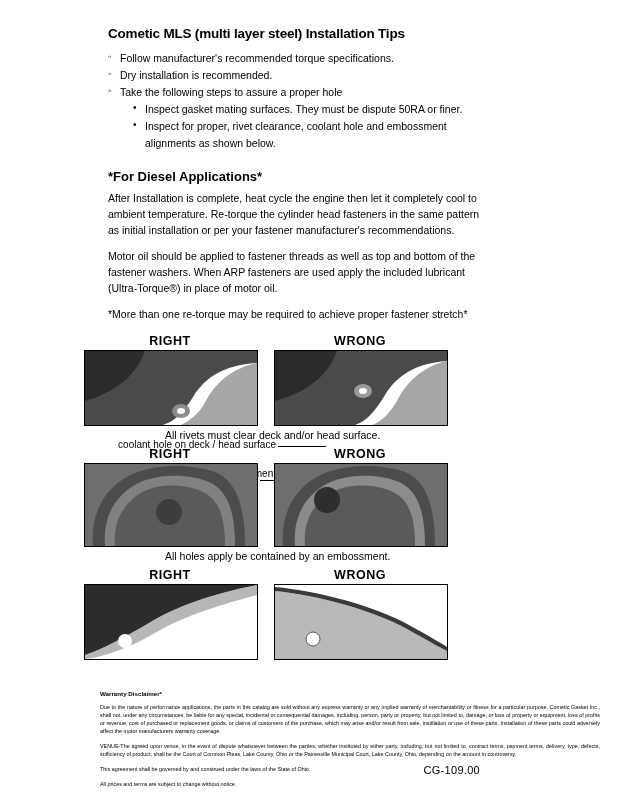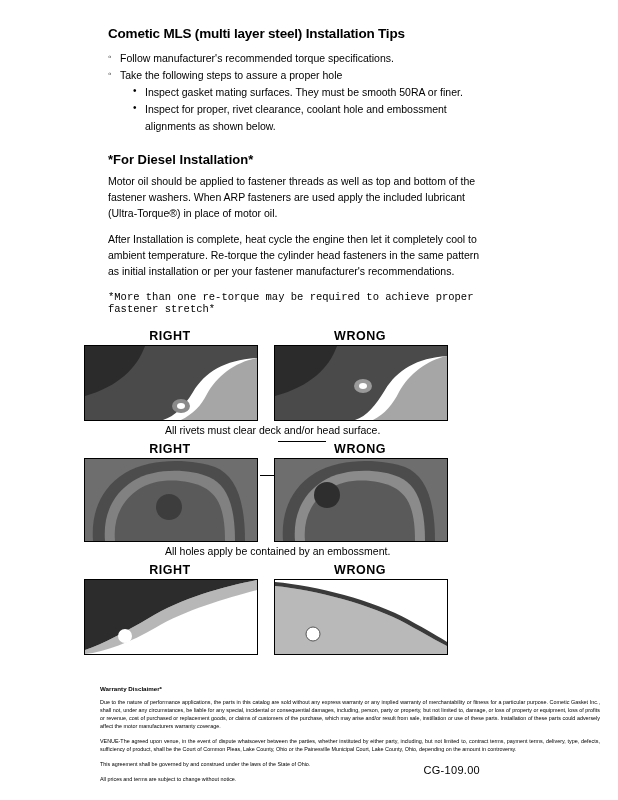--- a/index.html
+++ b/index.html
@@ -69,21 +69,20 @@
   }
   p.para {
     font-size: 10.5px;
     line-height: 1.5;
     margin: 0 0 11px 68px;
     max-width: 440px;
   }
   p.note {
     font-size: 10.5px;
     margin: 0 0 0 68px;
-    font-family: Liberation Mono, monospace;
   }
 
   
   .figures {
     margin: 14px 0 0 0;
     position: relative;
   }
   .fig-row {
     display: flex;
     justify-content: center;
@@ -171,36 +170,41 @@
 </style>
 </head>
 <body>
 
 <div class="page">
 
   <h1 class="title">Cometic MLS (multi layer steel) Installation Tips</h1>
 
   <ul class="bullets">
     <li>Follow manufacturer's recommended torque specifications.</li>
+    <li>Dry installation is recommended.</li>
     <li>
       <span>Take the following steps to assure a proper hole</span>
       <ul class="sub">
-        <li>Inspect gasket mating surfaces.  They must be smooth 50RA or finer.</li>
+        <li>Inspect gasket mating surfaces.  They must be dispute 50RA or finer.</li>
         <li>Inspect for proper, rivet clearance, coolant hole and embossment alignments as shown below.</li>
       </ul>
     </li>
   </ul>
 
-  <h2 class="subhead">*For Diesel Installation*</h2>
+  <h2 class="subhead">*For Diesel Applications*</h2>
+  <p class="para">After Installation is complete, heat cycle the engine then let it completely cool to ambient temperature. Re-torque the cylinder head fasteners in the same pattern as initial installation or per your fastener manufacturer's recommendations.</p>
   <p class="para">Motor oil should be applied to fastener threads as well as top and bottom of the fastener washers. When ARP fasteners are used apply the included lubricant (Ultra-Torque®) in place of motor oil.</p>
-  <p class="para">After Installation is complete, heat cycle the engine then let it completely cool to ambient temperature. Re-torque the cylinder head fasteners in the same pattern as initial installation or per your fastener manufacturer's recommendations.</p>
   <p class="note">*More than one re-torque may be required to achieve proper fastener stretch*</p>
 
   <div class="figures">
 
+    <div class="callouts">
+      <div class="callout-line1">coolant hole on deck / head surface</div>
+      <div class="callout-line2">gasket embossment</div>
+    </div>
     <div class="leader" style="left:238px; top:112px; width:48px;"></div>
     <div class="leader" style="left:220px; top:146px; width:66px;"></div>
 
     <div class="fig-row">
       <div class="fig-col">
         <div class="fig-label">RIGHT</div>
         <div class="fig-box">
           <svg viewBox="0 0 172 74" preserveAspectRatio="none">
             <rect x="0" y="0" width="172" height="74" fill="#ffffff"></rect>
             <path d="M0,0 L172,0 L172,12 C140,14 120,26 108,46 C98,62 90,70 78,74 L0,74 Z" fill="#4a4a4a"></path>

